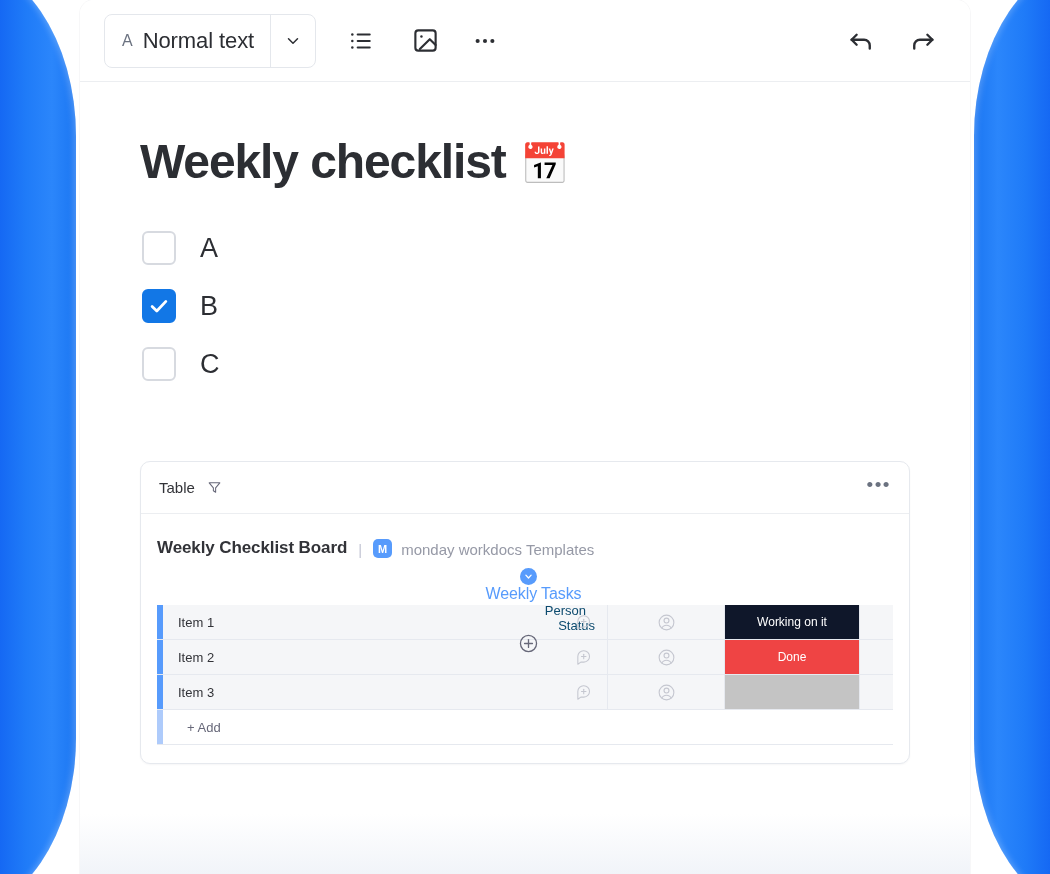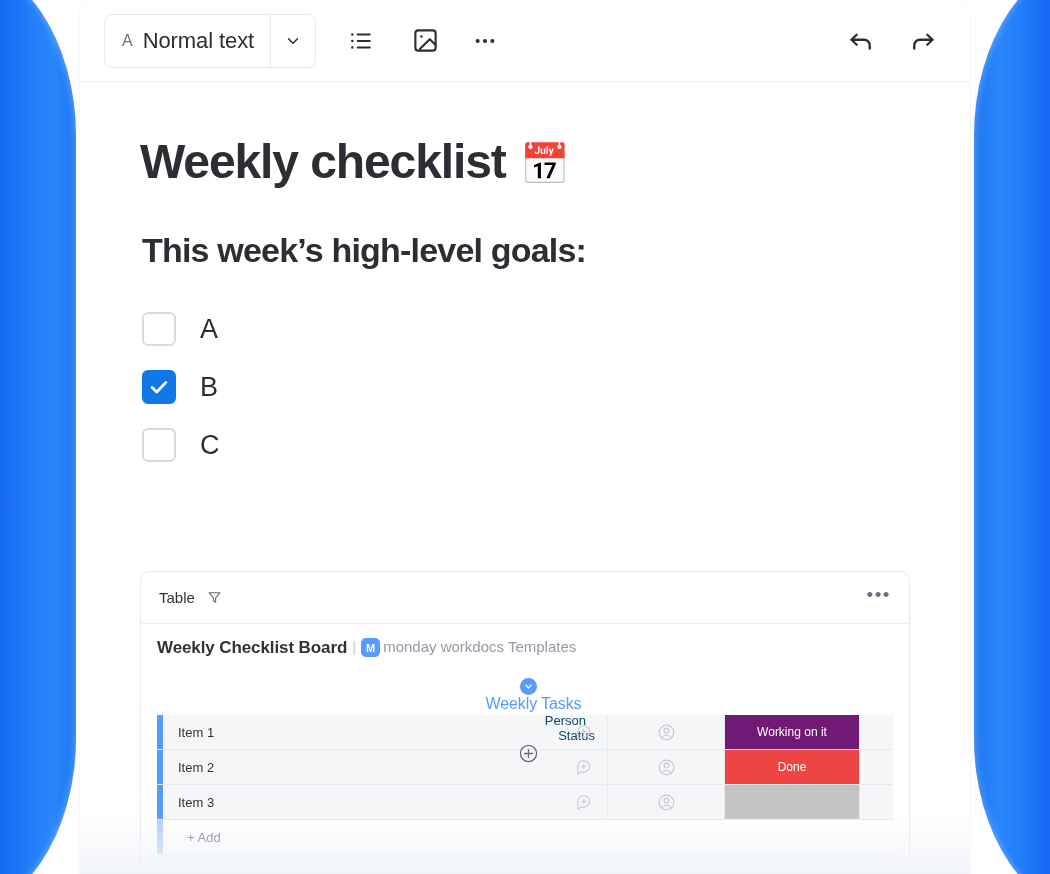--- a/index.html
+++ b/index.html
@@ -183,21 +183,21 @@
     border-color: #1277e6;
   }
   .check-label {
     font-size: 27px;
     color: #2c2e33;
     letter-spacing: -.2px;
   }
 
   
   #board-widget {
-    margin: 97px 0 0 0;
+    margin: 68px 0 0 0;
     border: 1px solid #e6e9ee;
     border-radius: 10px;
     background: #fff;
     overflow: hidden;
     box-shadow: 0 1px 2px rgba(16,30,60,.04);
   }
   #widget-bar {
     height: 51px;
     display: flex;
     align-items: center;
@@ -220,22 +220,22 @@
     font-size: 19px;
     letter-spacing: 1.5px;
     line-height: 1;
     padding-bottom: 7px;
   }
 
   #board-inner { padding: 14px 16px 18px 16px; }
 
   #board-title-row {
     display: flex;
-    align-items: flex-start;
-    gap: 3px;
+    align-items: flex-end;
+    gap: 9px;
     height: 30px;
     margin-bottom: 10px;
   }
   #board-name {
     font-size: 17px;
     font-weight: bold;
     color: #323338;
     letter-spacing: -.1px;
   }
   #board-sep {
@@ -447,21 +447,20 @@
     </div>
   </div>
 
   <div id="doc-body">
 
     <h1 id="page-title">
       <span>Weekly checklist</span>
       <span class="emoji-cal">📅</span>
     </h1>
 
-    <h2 id="section-heading">This week’s high-level goals:</h2>
 
     <div id="checklist">
 
       <div class="check-row">
         <span class="checkbox"></span>
         <span class="check-label">A</span>
       </div>
 
       <div class="check-row">
         <span class="checkbox checked">
@@ -533,21 +532,21 @@
                 </svg>
               </span>
             </span>
             <span class="cell-person">
               <svg width="19" height="19" viewBox="0 0 24 24" fill="none" stroke="#c5c7d0" stroke-width="1.4">
                 <circle cx="12" cy="12" r="9.3"></circle>
                 <circle cx="12" cy="9.6" r="3.1"></circle>
                 <path d="M5.9 19.6a6.6 6.6 0 0 1 12.2 0"></path>
               </svg>
             </span>
-            <span class="cell-status" style="background:#701a75">
+            <span class="cell-status" style="background:#0f172a">
               <span>Working on it</span>
             </span>
             <span class="cell-pad"></span>
           </div>
 
           <div class="board-row">
             <span class="row-color"></span>
             <span class="cell-name">
               <span>Item 2</span>
               <span class="cell-chat">

